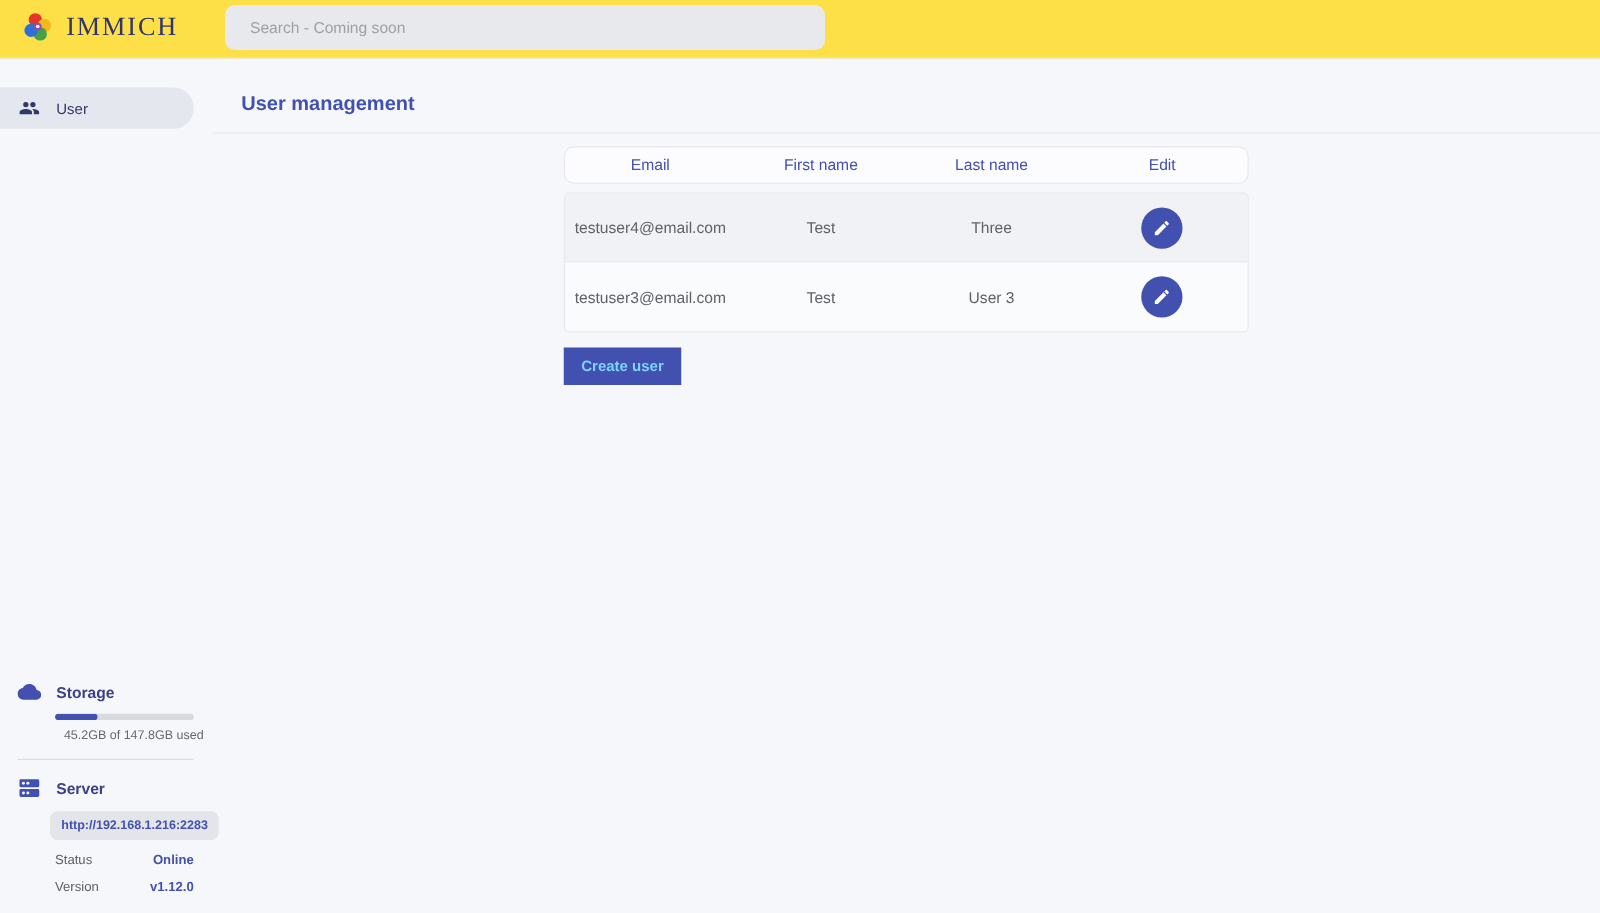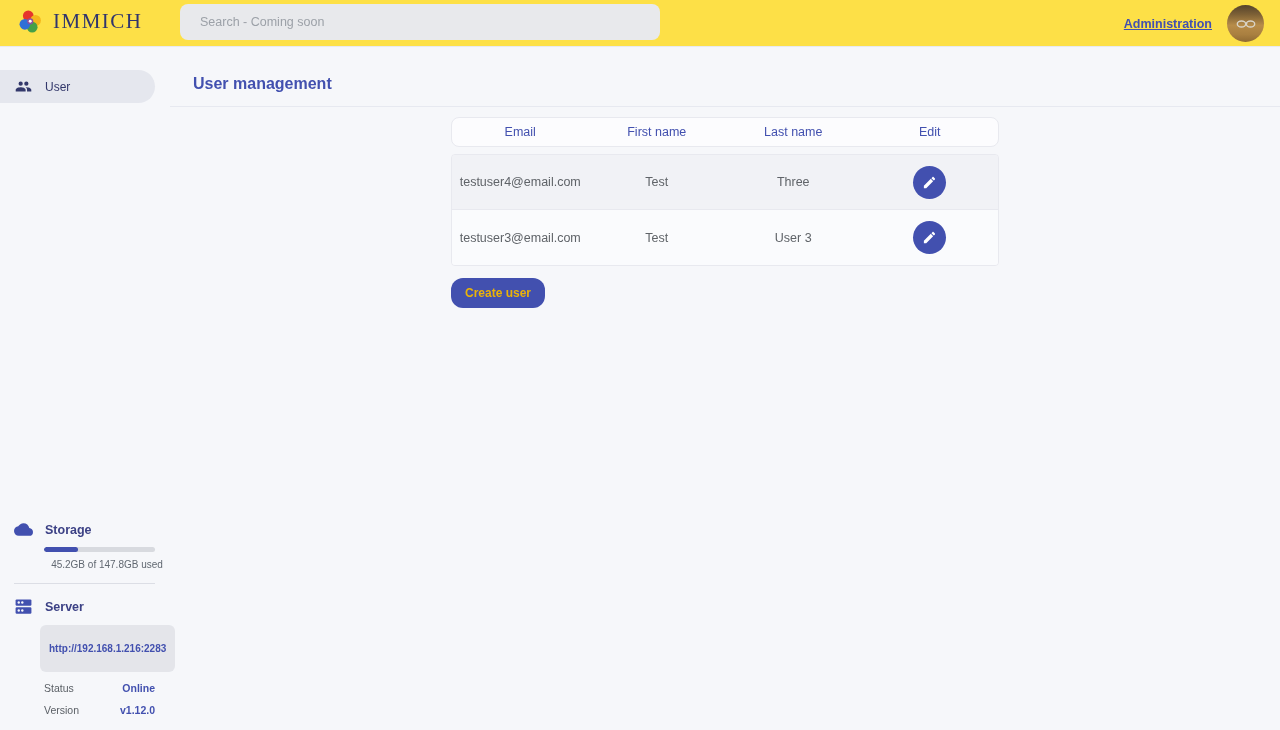--- a/index.html
+++ b/index.html
@@ -68,21 +68,21 @@
   .progress-track {
     margin:8px 15px 0 44px; height:5px; border-radius:3px; background:#d8dadf;
     overflow:hidden;
   }
   .progress-fill { height:100%; background:var(--accent); border-radius:3px; }
   .usage-caption { margin:7px 0 0 44px; font-size:10px; color:#616871;text-align:center; }
   .side-divider { margin:13px 15px 0 14px; border-top:1px solid #dcdee5; }
   .server-head { margin-top:13px; }
   .url-pill {
     display:inline-block; margin:9px 17px 0 40px;
-    background:#e4e5ea; border-radius:6px; padding:18px 9px;
+    background:#e4e5ea; border-radius:6px; padding:6px 9px;
     font-size:10px; font-weight:700; color:var(--accent);
   }
   .kv-row {
     margin:10px 15px 0 44px; display:flex; justify-content:space-between;
     align-items:center; font-size:10.5px;
   }
   .kv-row .k { color:#5b6066; }
   .kv-row .v { color:var(--accent); font-weight:700; }
 
   
@@ -113,23 +113,23 @@
   .trow:nth-child(odd)  { background:#f1f2f6; }
   .trow:nth-child(even) { background:#fafbfd; }
   .td { text-align:center; font-size:12.5px; color:#5f6368; }
   .td-edit { display:flex; justify-content:center; }
   .edit-btn {
     width:33px; height:33px; border-radius:50%; border:none; cursor:pointer;
     background:var(--accent); display:flex; align-items:center; justify-content:center;
   }
   .create-btn {
     margin-top:12px; border:none; cursor:pointer;
-    background:var(--accent); color:#eab308; font-weight:700; font-size:12px;
+    background:var(--accent); color:#7dd3fc; font-weight:700; font-size:12px;
     font-family:"Liberation Sans", sans-serif;
-    padding:8px 14px; border-radius:12px;
+    padding:8px 14px; border-radius:0;
   }
 </style>
 </head>
 <body>
 
 <div class="topbar">
   <div class="brand">
     <span style="display:flex;">
       <svg width="27" height="27" viewBox="0 0 48 48">
         <circle cx="20" cy="14" r="9.5" fill="#e5352c"></circle>
@@ -140,30 +140,20 @@
         <circle cx="23.5" cy="23.5" r="2.6" fill="#ffffff"></circle>
       </svg>
     </span>
     <span class="brand-word">IMMICH</span>
   </div>
 
   <div class="searchbar">
     <input type="text" placeholder="Search - Coming soon" style="">
   </div>
 
-  <div class="top-right">
-    <a class="admin-link">Administration</a>
-    <div class="avatar">
-      <svg width="26" height="26" viewBox="0 0 26 26">
-        <ellipse cx="8.5" cy="13" rx="4.2" ry="3" fill="none" stroke="#d9d4c8" stroke-width="1.4"></ellipse>
-        <ellipse cx="17.5" cy="13" rx="4.2" ry="3" fill="none" stroke="#d9d4c8" stroke-width="1.4"></ellipse>
-        <path d="M12.7 12.4 h1.6" stroke="#d9d4c8" stroke-width="1.3" fill="none"></path>
-      </svg>
-    </div>
-  </div>
 </div>
 
 <div class="sidebar">
 
   <div class="nav-item">
     <span style="display:flex;">
       <svg width="17" height="17" viewBox="0 0 24 24" fill="#33386b">
         <path d="M16,13C15.71,13 15.38,13 15.03,13.05C16.19,13.89 17,15 17,16.5V19H23V16.5C23,14.17 18.33,13 16,13M8,13C5.67,13 1,14.17 1,16.5V19H15V16.5C15,14.17 10.33,13 8,13M8,11A3,3 0 0,0 11,8A3,3 0 0,0 8,5A3,3 0 0,0 5,8A3,3 0 0,0 8,11M16,11A3,3 0 0,0 19,8A3,3 0 0,0 16,5A3,3 0 0,0 13,8A3,3 0 0,0 16,11Z"></path>
       </svg>
     </span>

